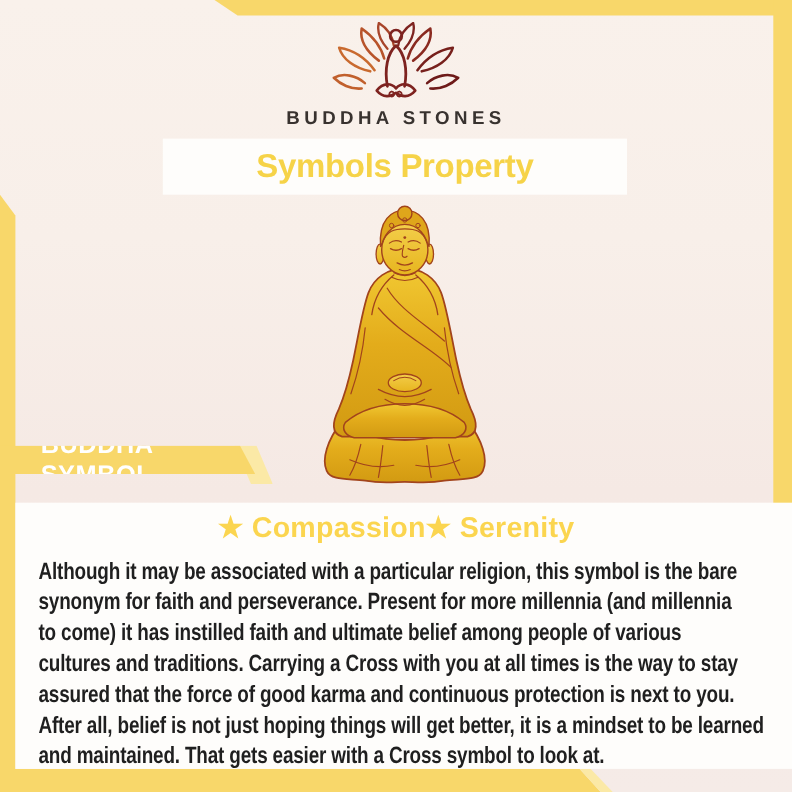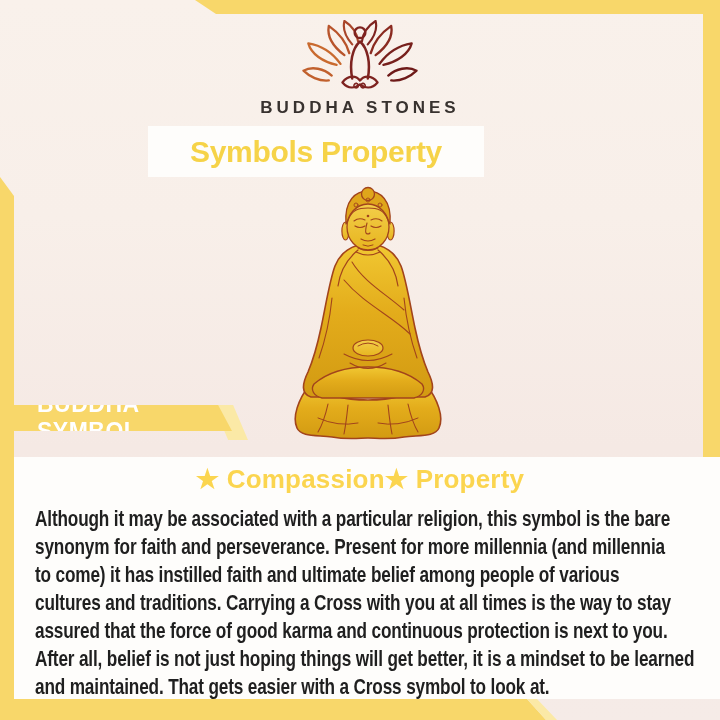--- a/index.html
+++ b/index.html
@@ -13,21 +13,21 @@
   .frame-svg{left:0;top:0;width:720px;height:720px;}
   
   .logo-svg{left:296px;top:20px;width:128px;height:78px;}
   .brand-name{
     left:0;top:98px;width:720px;text-align:center;
     font-family:Liberation Sans, sans-serif;font-size:17px;letter-spacing:4px;
     color:#38322f;font-weight:600;
   }
   
   .title-box{
-    left:148px;top:126px;width:336px;height:51px;background:#fefdfb;
+    left:148px;top:126px;width:422px;height:51px;background:#fefdfb;
     display:flex;align-items:center;justify-content:center;
   }
   .title-text{
     font-size:30px;font-weight:bold;color:#f6d348;letter-spacing:-0.3px;
   }
   
   .buddha-svg{left:288px;top:186px;width:160px;height:270px;}
   
   .ribbon-light{
     left:0;top:405px;width:248px;height:35px;background:#fbe9a6;
@@ -163,21 +163,21 @@
       <path d="M90,237 Q110,241 130,232" fill="none" stroke-width="1"></path>
     </g>
   </svg>
 
   <div class="abs ribbon-light"></div>
   <div class="abs ribbon">
     <span class="ribbon-text">BUDDHA SYMBOL</span>
   </div>
 
   <div class="abs content-section"></div>
-  <div class="abs traits">★ Compassion★ Property</div>
+  <div class="abs traits">★ Compassion★ Serenity</div>
   <div class="abs para">Although it may be associated with a particular religion, this symbol is the bare
 synonym for faith and perseverance. Present for more millennia (and millennia
 to come) it has instilled faith and ultimate belief among people of various
 cultures and traditions. Carrying a Cross with you at all times is the way to stay
 assured that the force of good karma and continuous protection is next to you.
 After all, belief is not just hoping things will get better, it is a mindset to be learned
 and maintained. That gets easier with a Cross symbol to look at.</div>
 
 </div>
 

